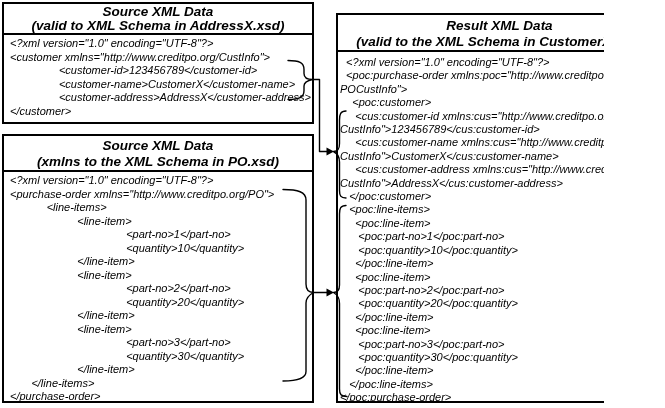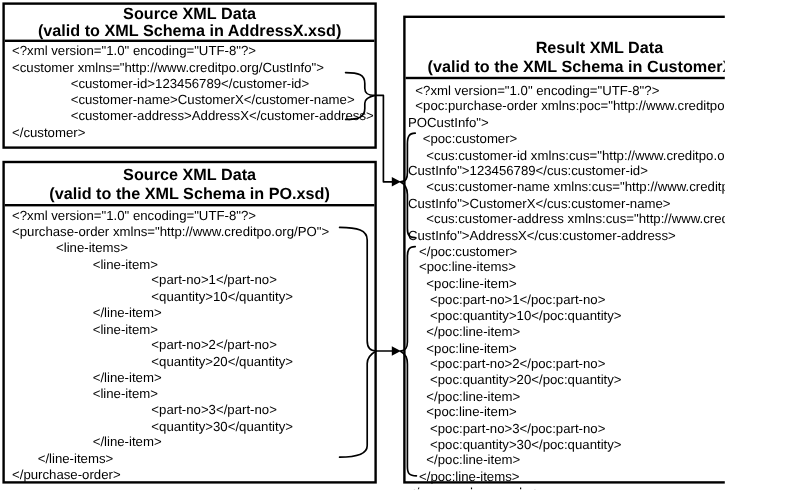--- a/index.html
+++ b/index.html
@@ -4,40 +4,41 @@
 <style>
   html, body { margin: 0; padding: 0; background: #ffffff; }
   .canvas {
     position: relative;
     width: 604px;
     height: 408px;
     background: #ffffff;
     font-family: "Liberation Sans", sans-serif;
     color: #000000;
     overflow: hidden;
+    font-style: italic;
   }
   .box {
     position: absolute;
     box-sizing: border-box;
     border: 2px solid #000000;
     background: #ffffff;
   }
   .box-source-custinfo { left: 2px;   top: 2px;   width: 312px; height: 122px; }
   .box-source-po       { left: 2px;   top: 134px; width: 312px; height: 269px; }
   .box-result          { left: 336px; top: 13px;  width: 327px; height: 390px; }
   .hdr {
     border-bottom: 2px solid #000000;
     text-align: center;
     font-weight: bold;
     font-size: 13.5px;
     line-height: 16px;
     padding-top: 2px;
   }
   .box-source-custinfo .hdr { line-height: 14px; padding-top: 1px; }
-  .box-result .hdr          { padding-top: 17px; }
+  .box-result .hdr          { padding-top: 3px; }
   .code {
     margin: 0;
     font-family: "Liberation Sans", sans-serif;
     font-size: 11px;
     line-height: 13.5px;
     white-space: pre;
     overflow: hidden;
     padding: 2px 0 0 6px;
   }
   .box-result .code { line-height: 13.4px; padding: 4px 0 0 2px; }
@@ -82,21 +83,21 @@
 &lt;customer xmlns="http://www.creditpo.org/CustInfo"&gt;
                 &lt;customer-id&gt;123456789&lt;/customer-id&gt;
                 &lt;customer-name&gt;CustomerX&lt;/customer-name&gt;
                 &lt;customer-address&gt;AddressX&lt;/customer-address&gt;
 &lt;/customer&gt;</pre>
   </div>
 
   <div class="box box-source-po">
     <div class="hdr">
       <div>Source XML Data</div>
-      <div>(valid to the XML Schema in PO.xsd)</div>
+      <div>(xmlns to the XML Schema in PO.xsd)</div>
     </div>
     <pre class="code">&lt;?xml version="1.0" encoding="UTF-8"?&gt;
 &lt;purchase-order xmlns="http://www.creditpo.org/PO"&gt;
             &lt;line-items&gt;
                       &lt;line-item&gt;
                                       &lt;part-no&gt;1&lt;/part-no&gt;
                                       &lt;quantity&gt;10&lt;/quantity&gt;
                       &lt;/line-item&gt;
                       &lt;line-item&gt;
                                       &lt;part-no&gt;2&lt;/part-no&gt;

